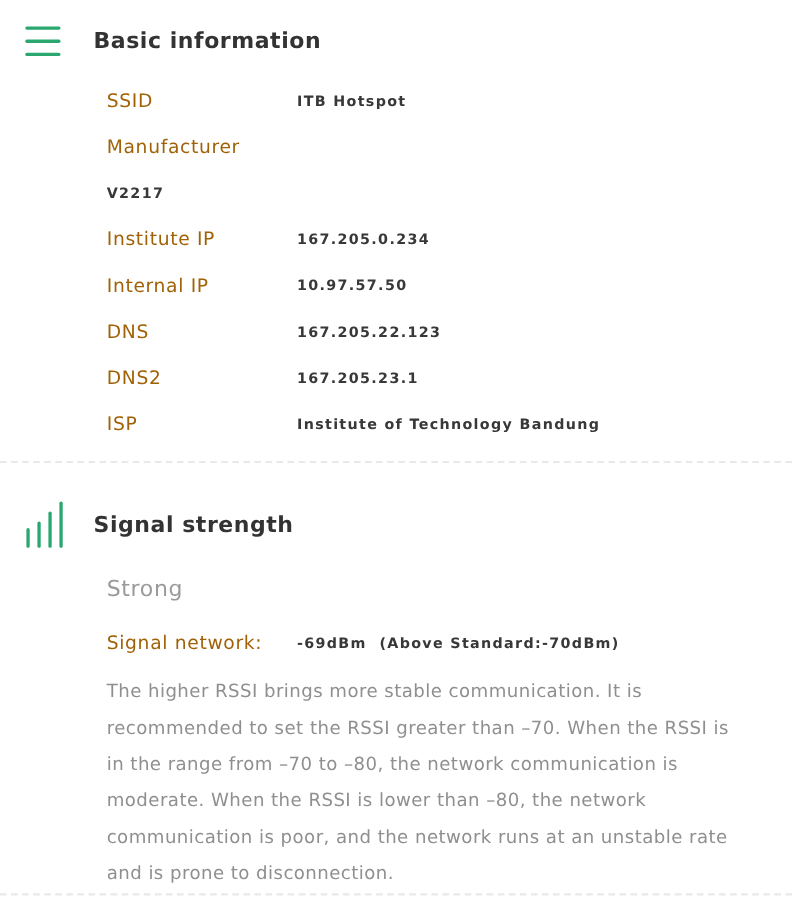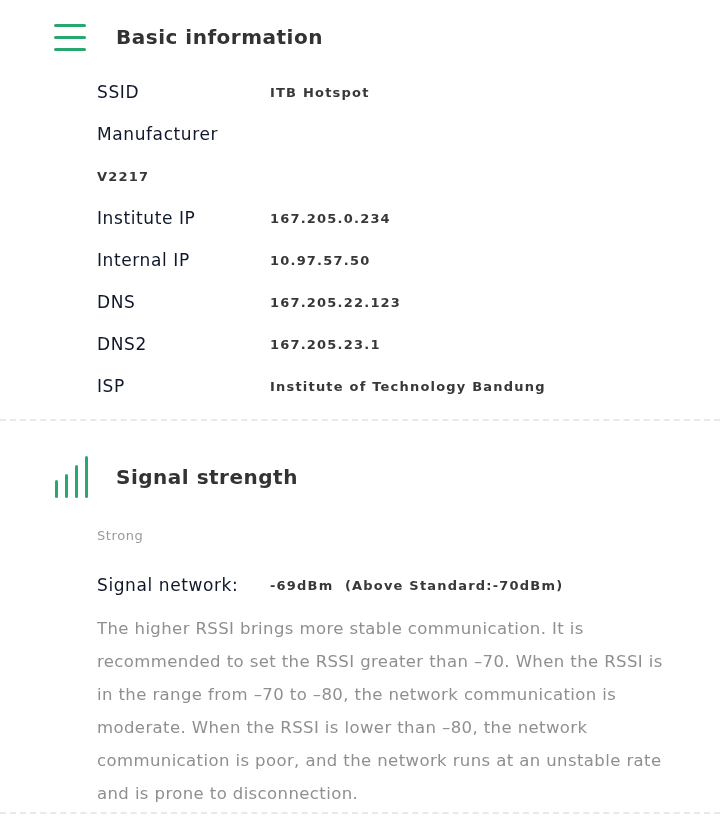--- a/index.html
+++ b/index.html
@@ -11,21 +11,21 @@
     color: #3d3d3d;
     overflow: hidden;
     position: relative;
   }
   .page { width: 720px; height: 822px; background: #fff; }
 
   
   .section-header {
     display: flex;
     align-items: center;
-    padding-left: 54px;
+    padding-left: 23px;
   }
   .section-header .icon-box {
     width: 34px;
     height: 46px;
     display: flex;
     flex-direction: column;
     justify-content: center;
     flex: 0 0 34px;
   }
   .section-title {
@@ -71,21 +71,21 @@
   }
   .row {
     display: flex;
     align-items: center;
     height: 42px;
   }
   .row .label {
     width: 173px;
     flex: 0 0 173px;
     font-size: 17px;
-    color: #0f172a;
+    color: #a16207;
     letter-spacing: 0.6px;
   }
   .row .value {
     font-size: 13px;
     font-weight: 700;
     color: #383838;
     letter-spacing: 1.2px;
     white-space: pre-wrap;
   }
 
@@ -96,21 +96,21 @@
   .divider-1 { margin-top: 12px; }
   .divider-2 { position: absolute; left: 0; top: 812px; }
 
   .header-2 { margin-top: 33px; }
 
   .signal-body { margin: 14px 0 0 97px; }
   .status-line {
     height: 42px;
     display: flex;
     align-items: center;
-    font-size: 13px;
+    font-size: 20px;
     color: #9a9a9a;
     letter-spacing: 0.6px;
     margin-bottom: 8px;
   }
   .signal-row { margin-bottom: 6px; }
 
   .description {
     width: 578px;
     font-size: 16.5px;
     line-height: 33px;

